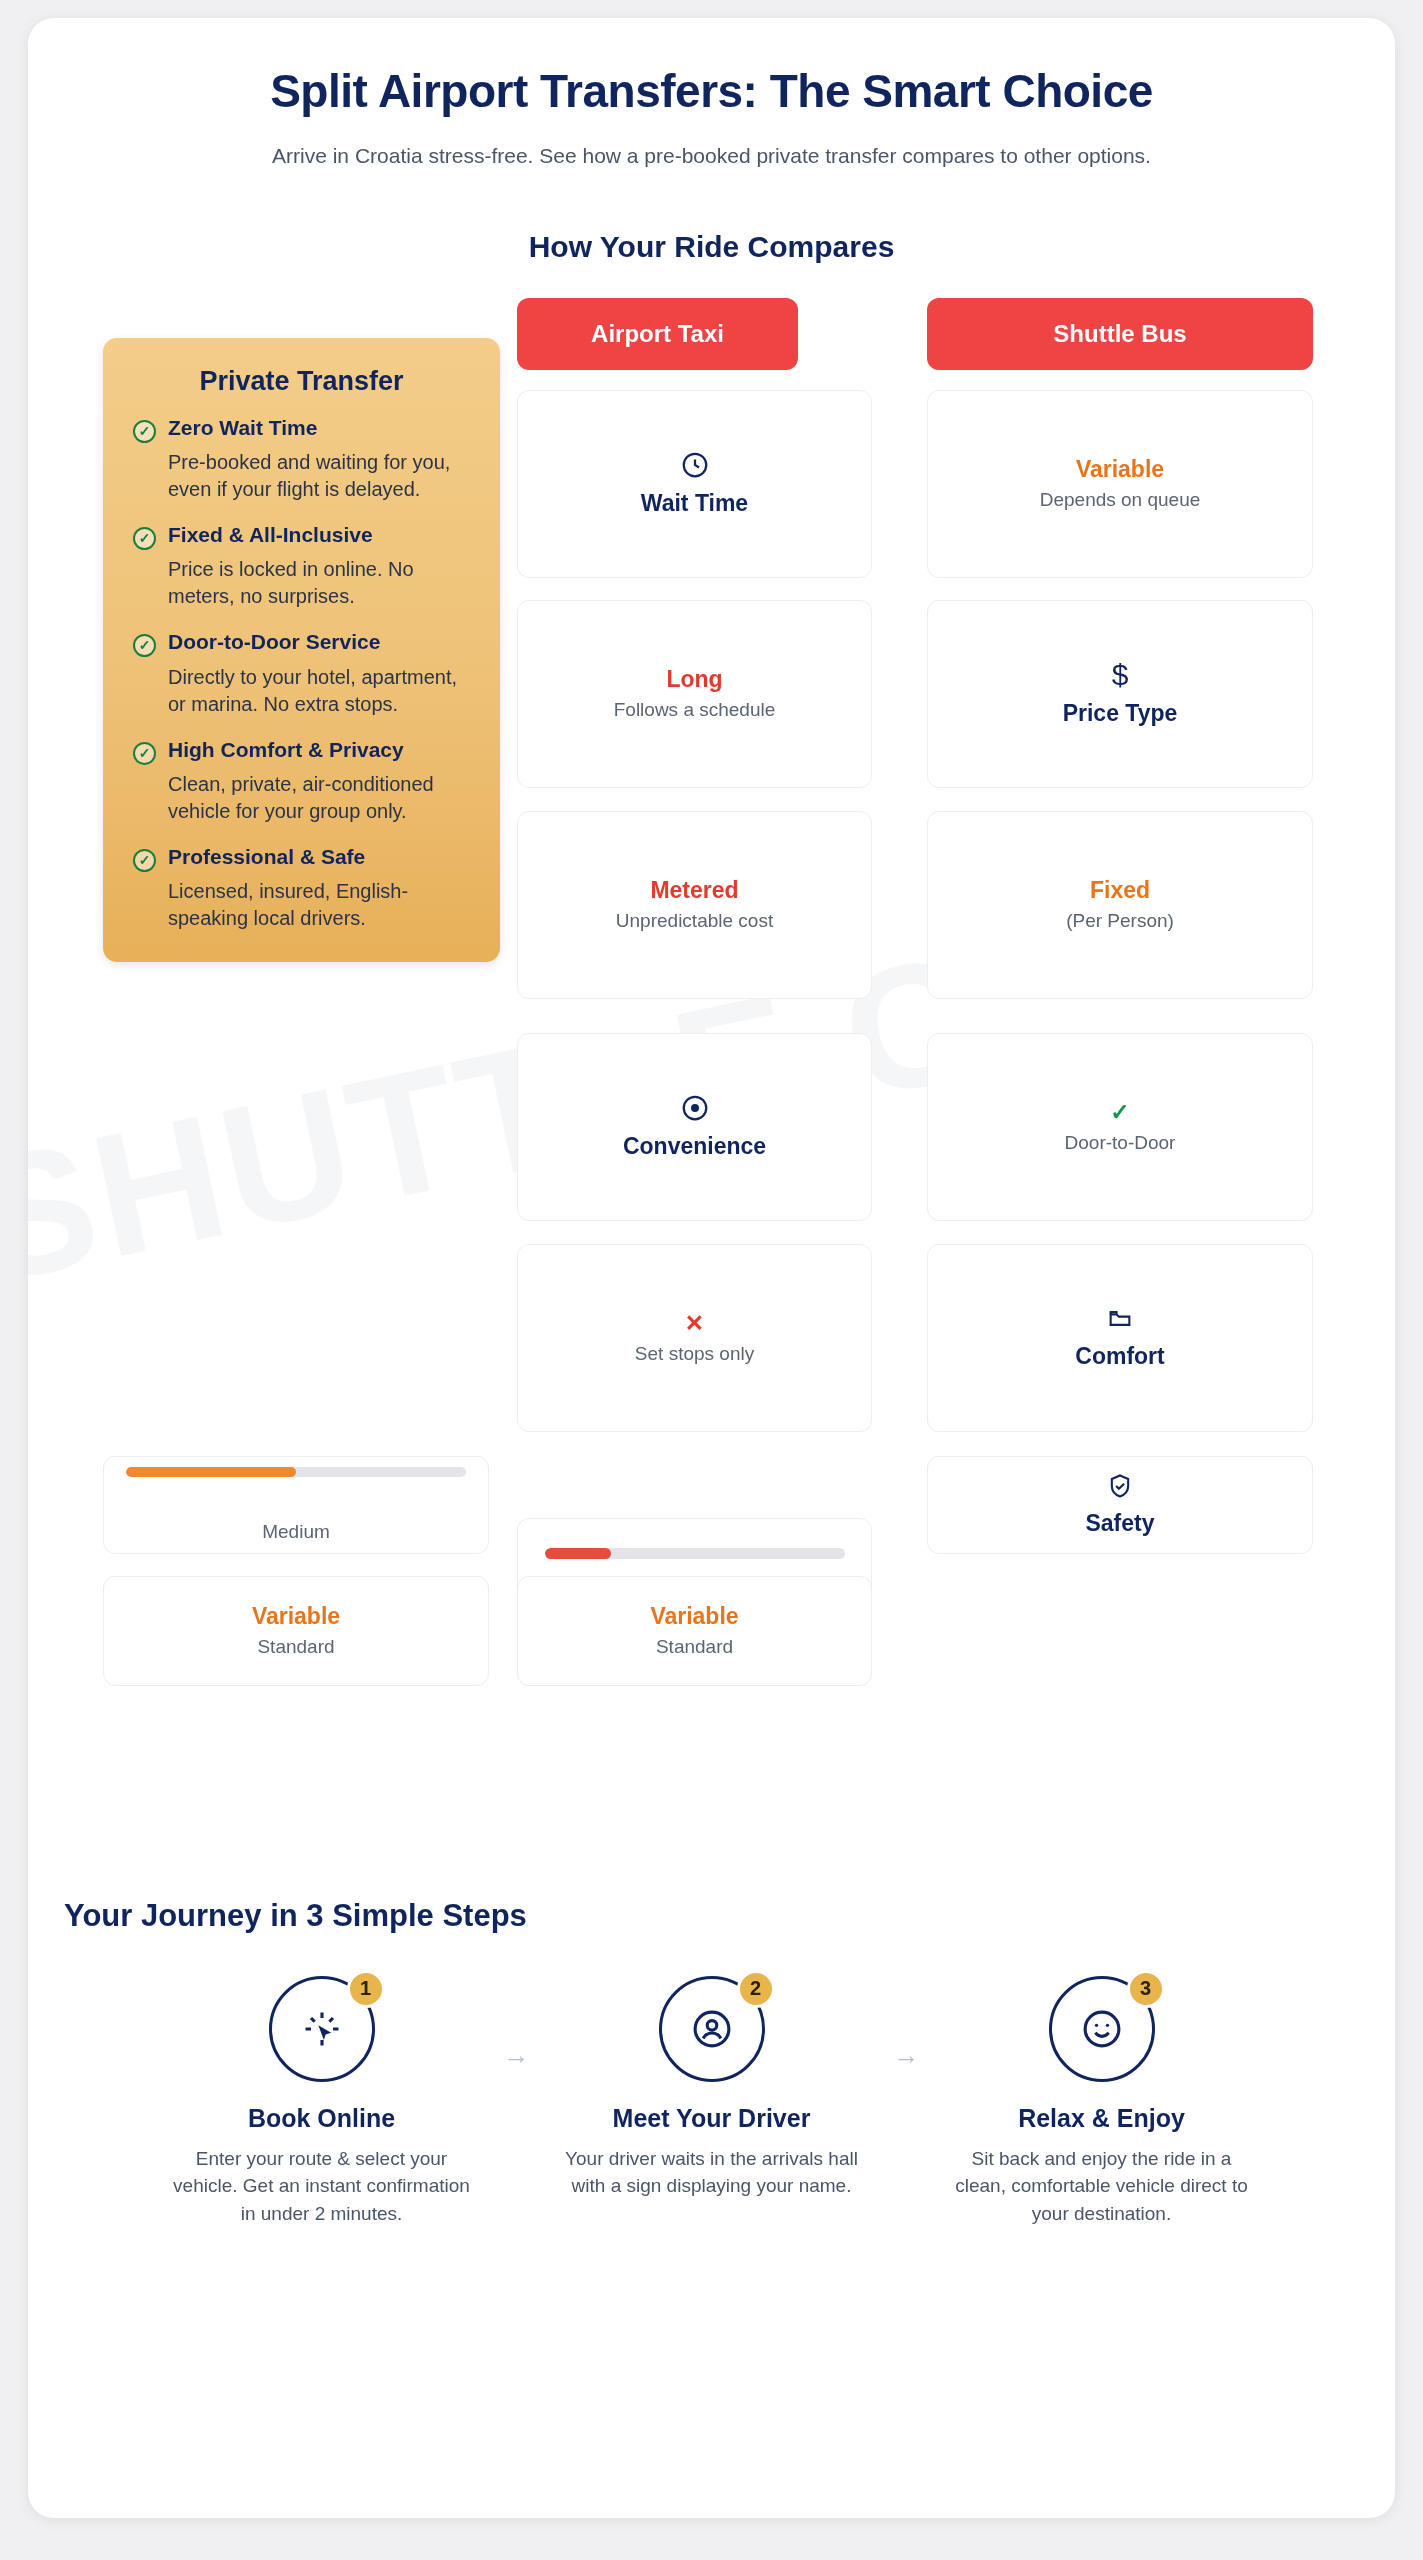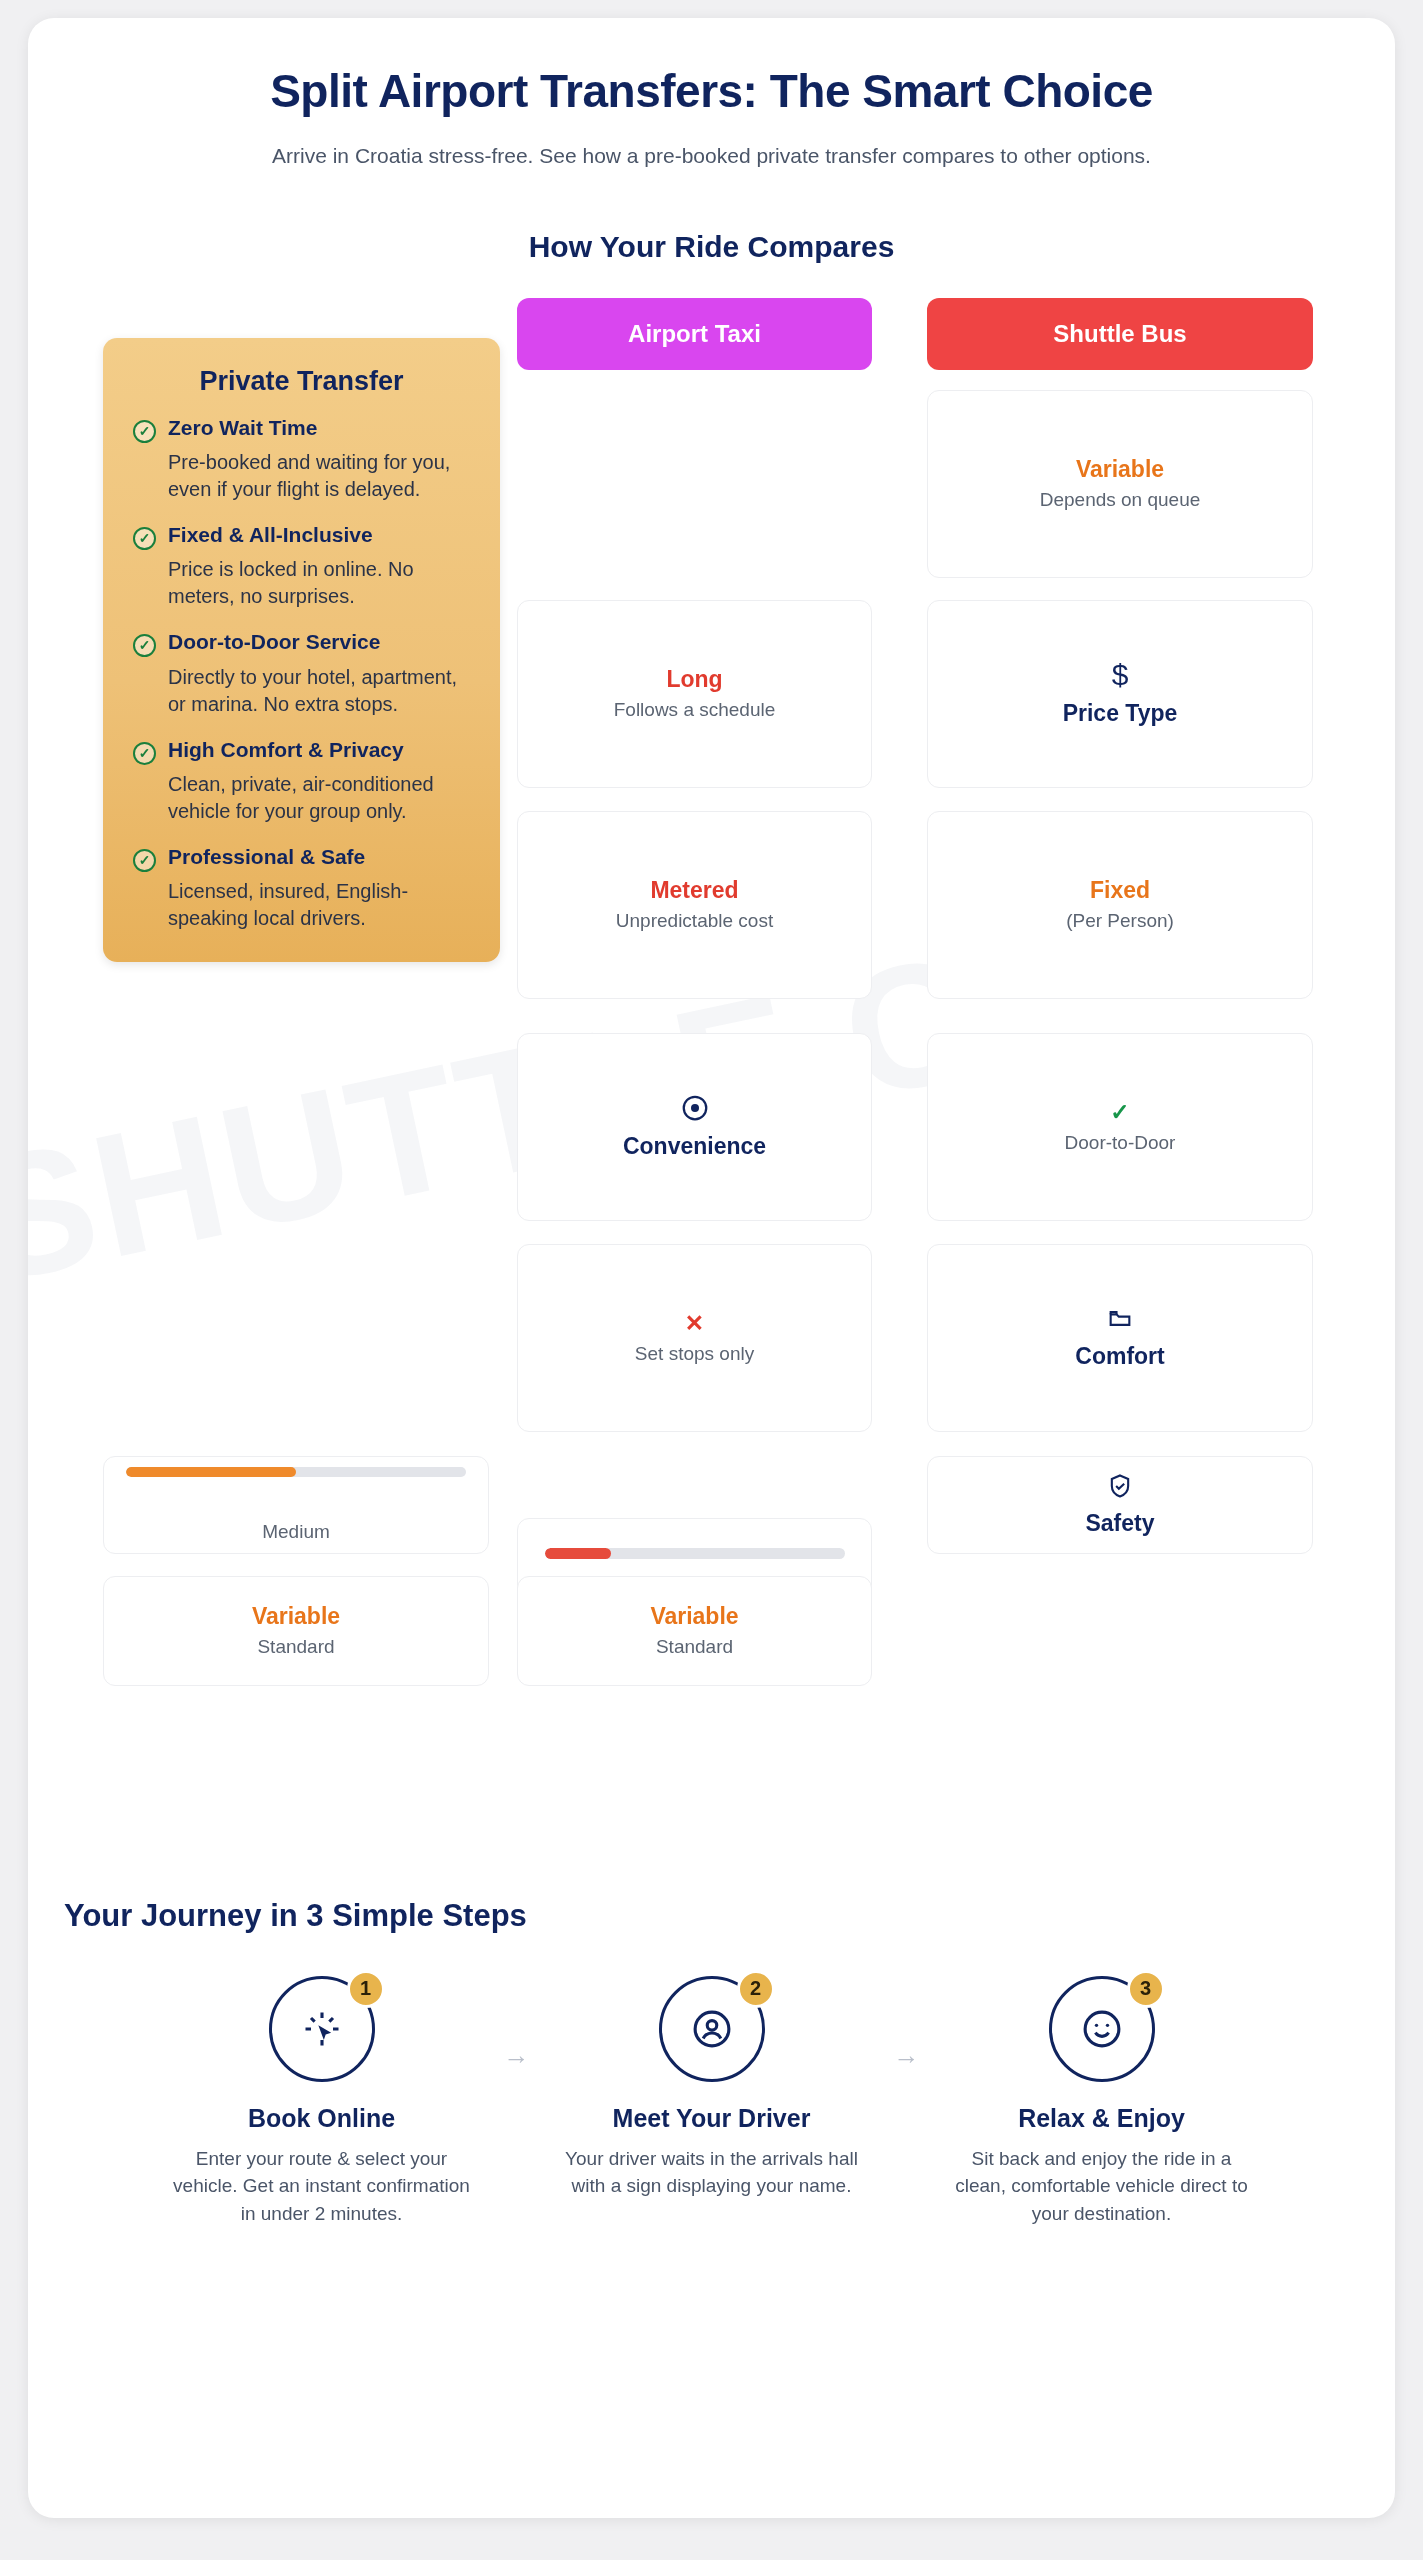--- a/index.html
+++ b/index.html
@@ -70,21 +70,21 @@
     position: absolute;
     height: 72px;
     border-radius: 12px;
     display: flex;
     align-items: center;
     justify-content: center;
     color: #fff;
     font-size: 24px;
     font-weight: bold;
   }
-  .col-head.taxi { left: 489px; top: 0; width: 355px; background: #d946ef; }
+  .col-head.taxi { left: 489px; top: 0; width: 281px; background: #ef4444; }
   .col-head.shuttle { left: 899px; top: 0; width: 386px; background: #ef4444; }
 
   .cell {
     position: absolute;
     width: 386px;
     background: #fff;
     border: 1px solid #edeef1;
     border-radius: 12px;
     display: flex;
     flex-direction: column;
@@ -241,20 +241,29 @@
   <h1 class="title">Split Airport Transfers: The Smart Choice</h1>
   <p class="subtitle">Arrive in Croatia stress-free. See how a pre-booked private transfer compares to other options.</p>
 
   <h2 class="section-title">How Your Ride Compares</h2>
 
   <div class="compare">
 
     <div class="col-head taxi">Airport Taxi</div>
     <div class="col-head shuttle">Shuttle Bus</div>
 
+    <div class="cell c-taxi" style="top:92px;height:188px;">
+      <span class="gi">
+        <svg width="30" height="30" viewBox="0 0 24 24" fill="none" stroke="#10245e" stroke-width="1.8">
+          <circle cx="12" cy="12" r="9"></circle>
+            <path d="M12 7.5V12l3.2 2"></path>
+        </svg>
+      </span>
+      <div class="label">Wait Time</div>
+    </div>
     <div class="cell c-shut" style="top:92px;height:188px;">
       <div class="big orange">Variable</div>
       <div class="sub">Depends on queue</div>
     </div>
 
     <div class="cell c-taxi" style="top:302px;height:188px;">
       <div class="big red">Long</div>
       <div class="sub">Follows a schedule</div>
     </div>
     <div class="cell c-shut" style="top:302px;height:188px;">

